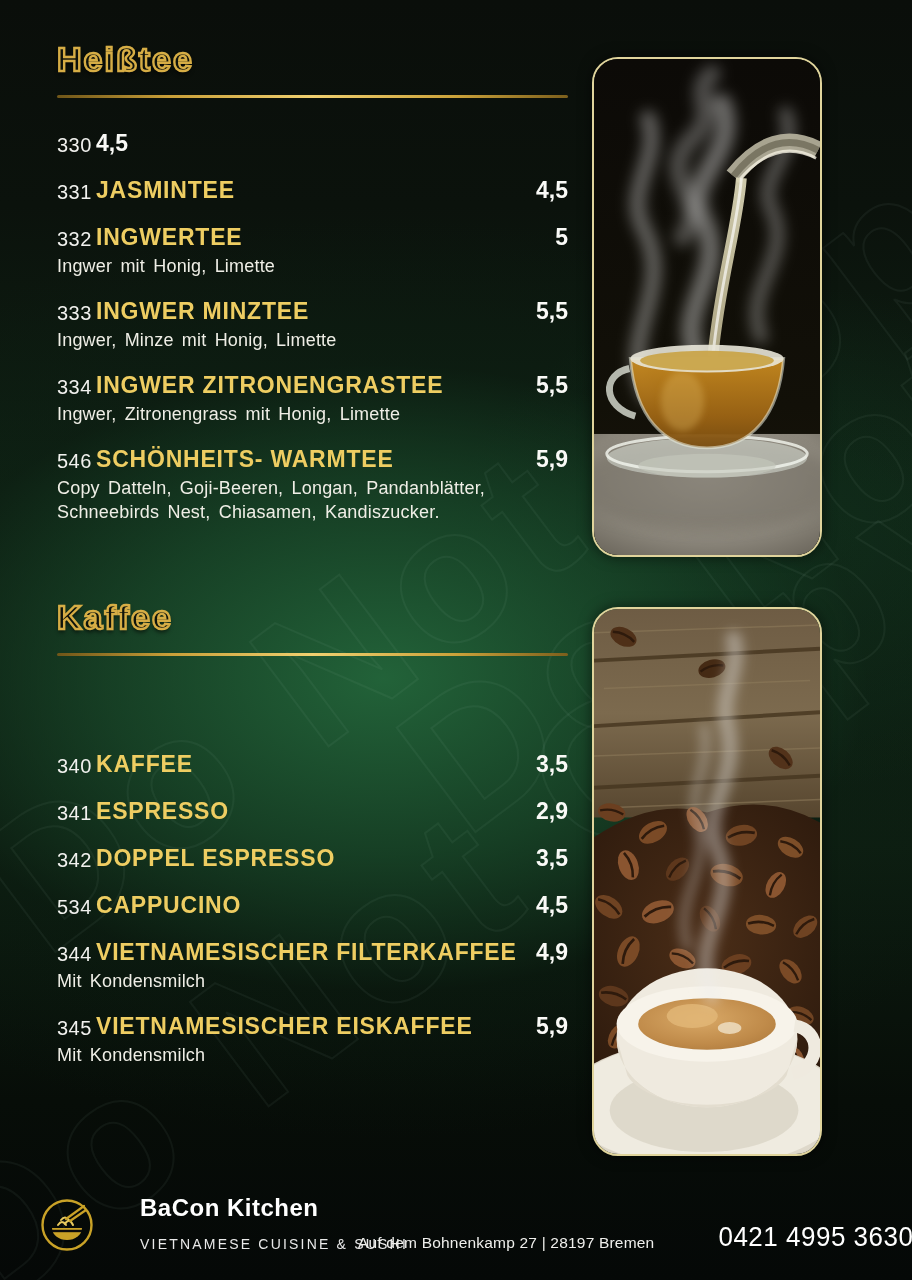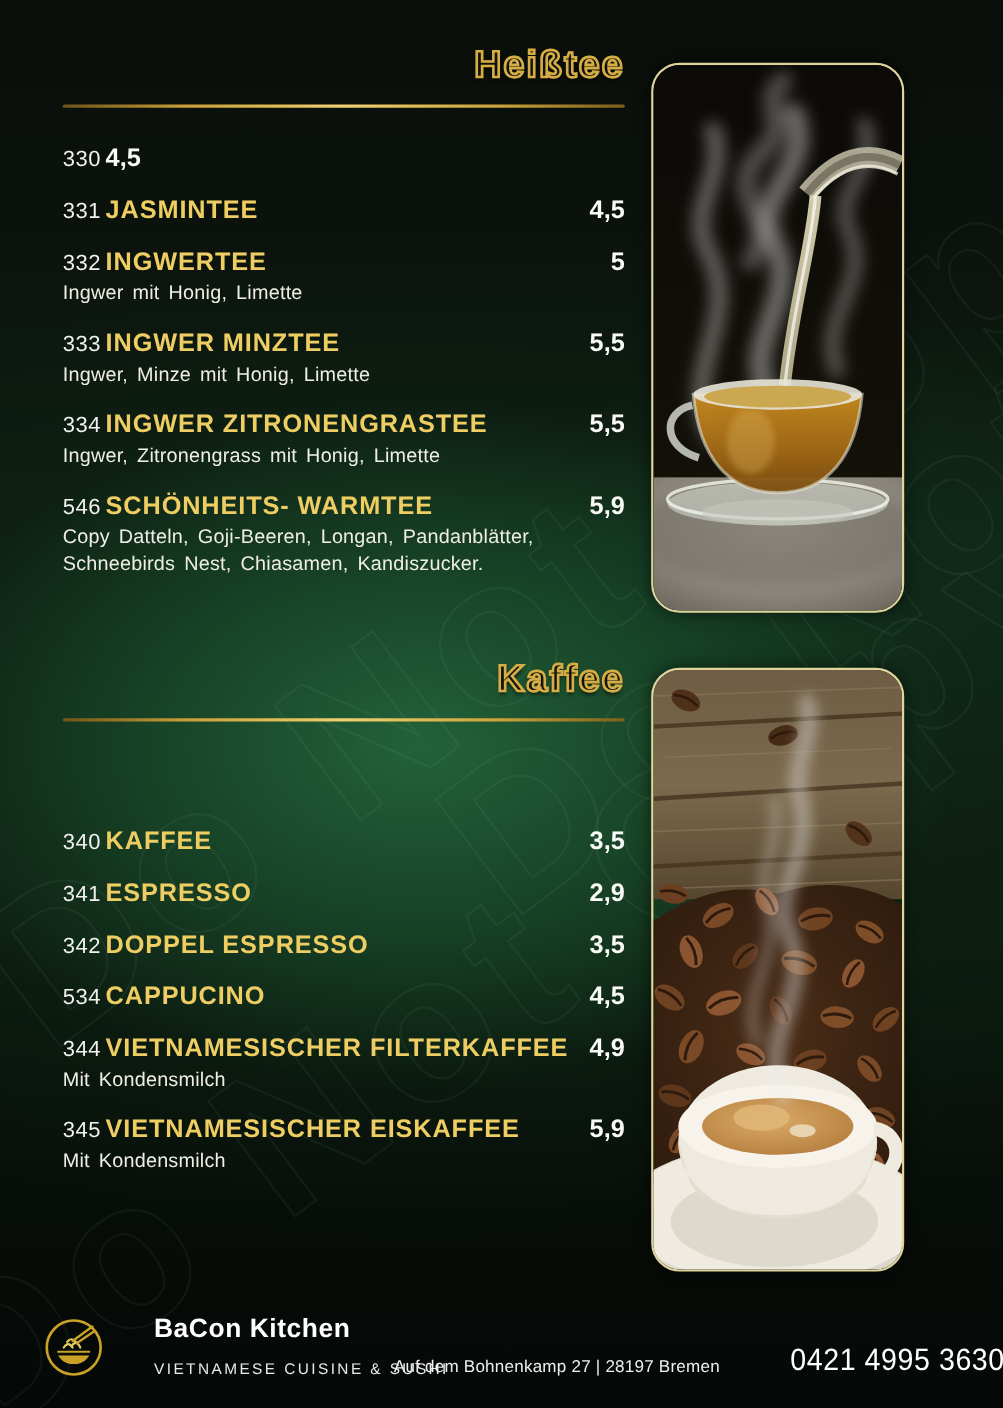--- a/index.html
+++ b/index.html
@@ -26,21 +26,21 @@
   #wm3 { left:-60px;  top:820px;  }
 
   .content { position:relative; z-index:2; width:100%; height:100%; }
 
   
   .menu-col { position:absolute; left:57px; width:511px; }
   #tea-section    { top:40px;  }
   #coffee-section { top:598px; }
 
   .section-title {
-    text-align:right; font-weight:bold; font-size:34px; letter-spacing:2px;
+    text-align:left; font-weight:bold; font-size:34px; letter-spacing:2px;
     color:rgba(12,16,10,0.92);
     -webkit-text-stroke:2.4px #d6ad45;
     text-shadow:0 3px 4px rgba(0,0,0,0.75), 0 -1px 1px rgba(255,238,170,0.35);
   }
   .rule {
     height:3px; margin-top:16px; border-radius:2px;
     background:linear-gradient(90deg,#6f5518 0%, #c99f38 22%, #f0d070 50%, #cba23a 78%, #7c5f1c 100%);
   }
   .items { margin-top:32px; }
   #coffee-section .items { margin-top:95px; }

